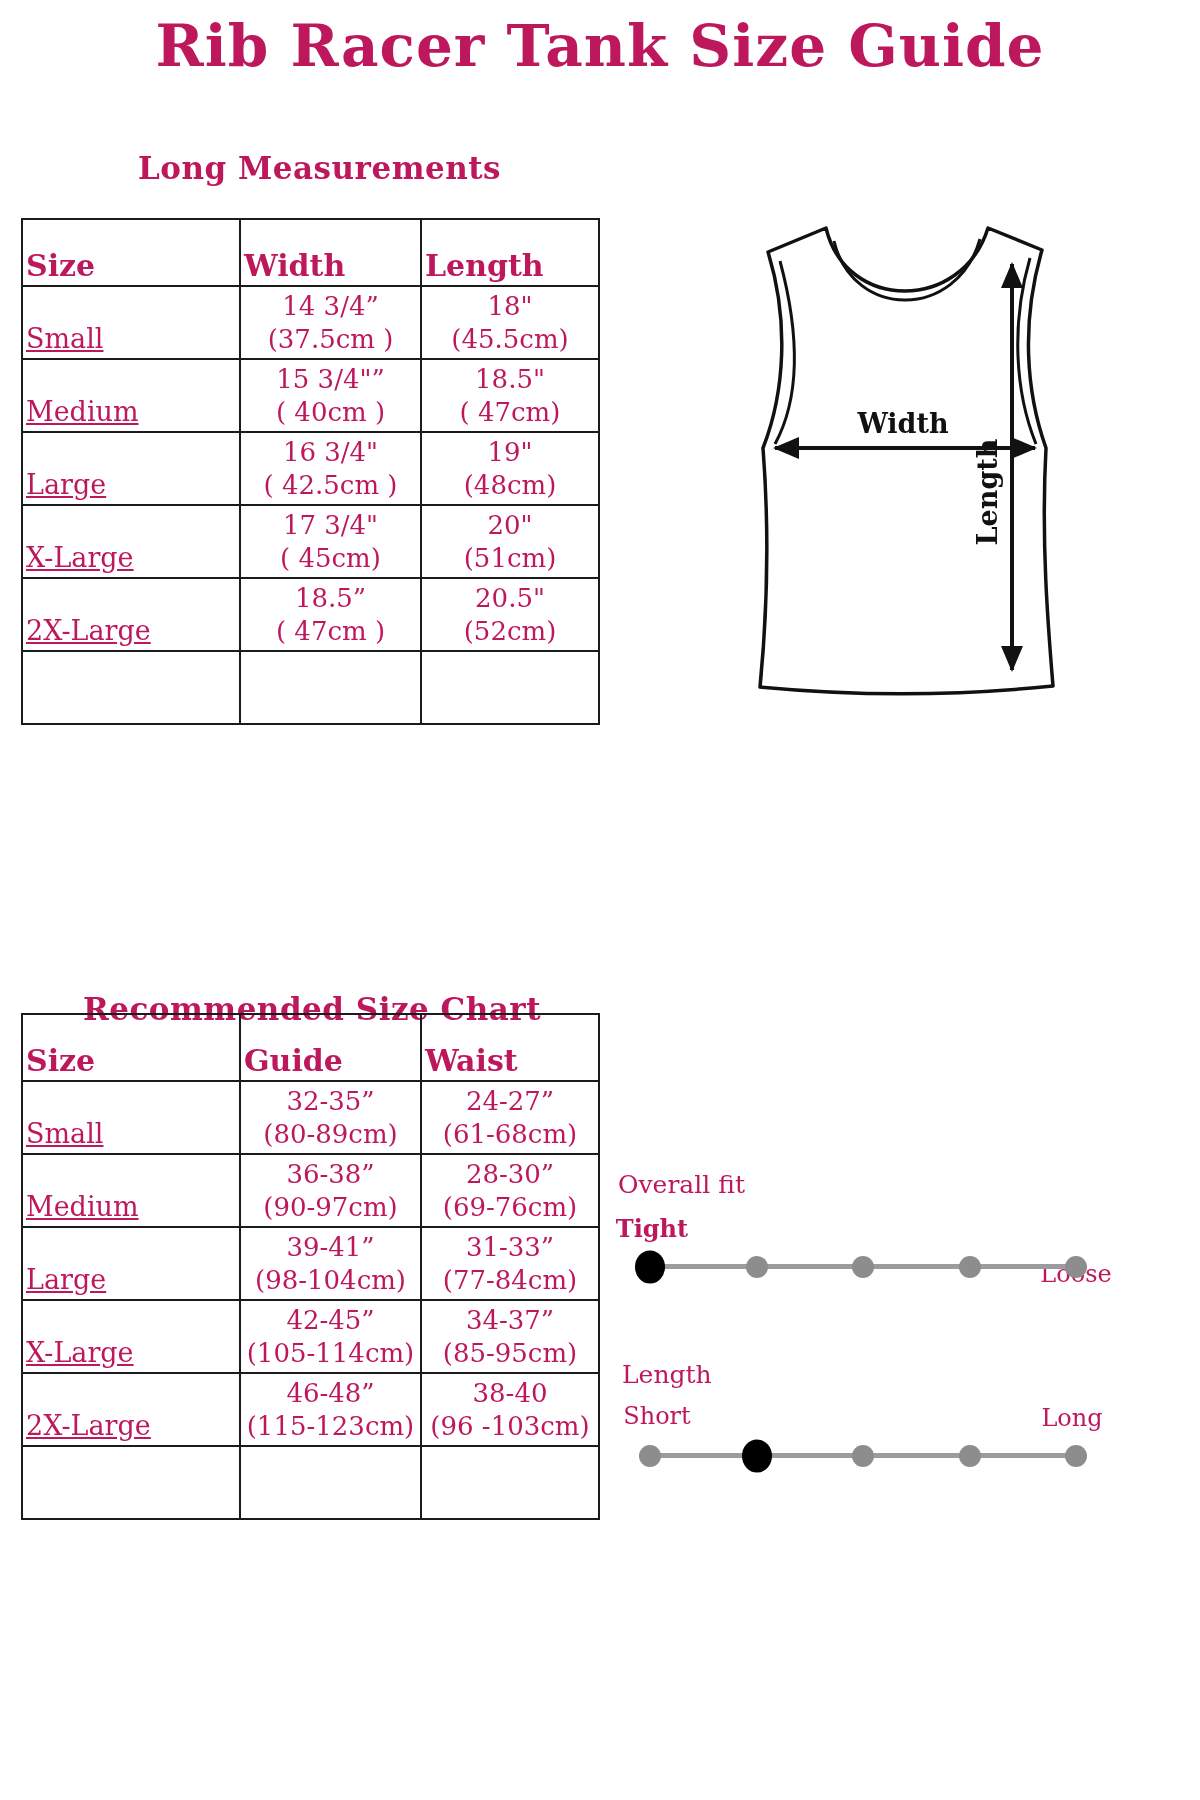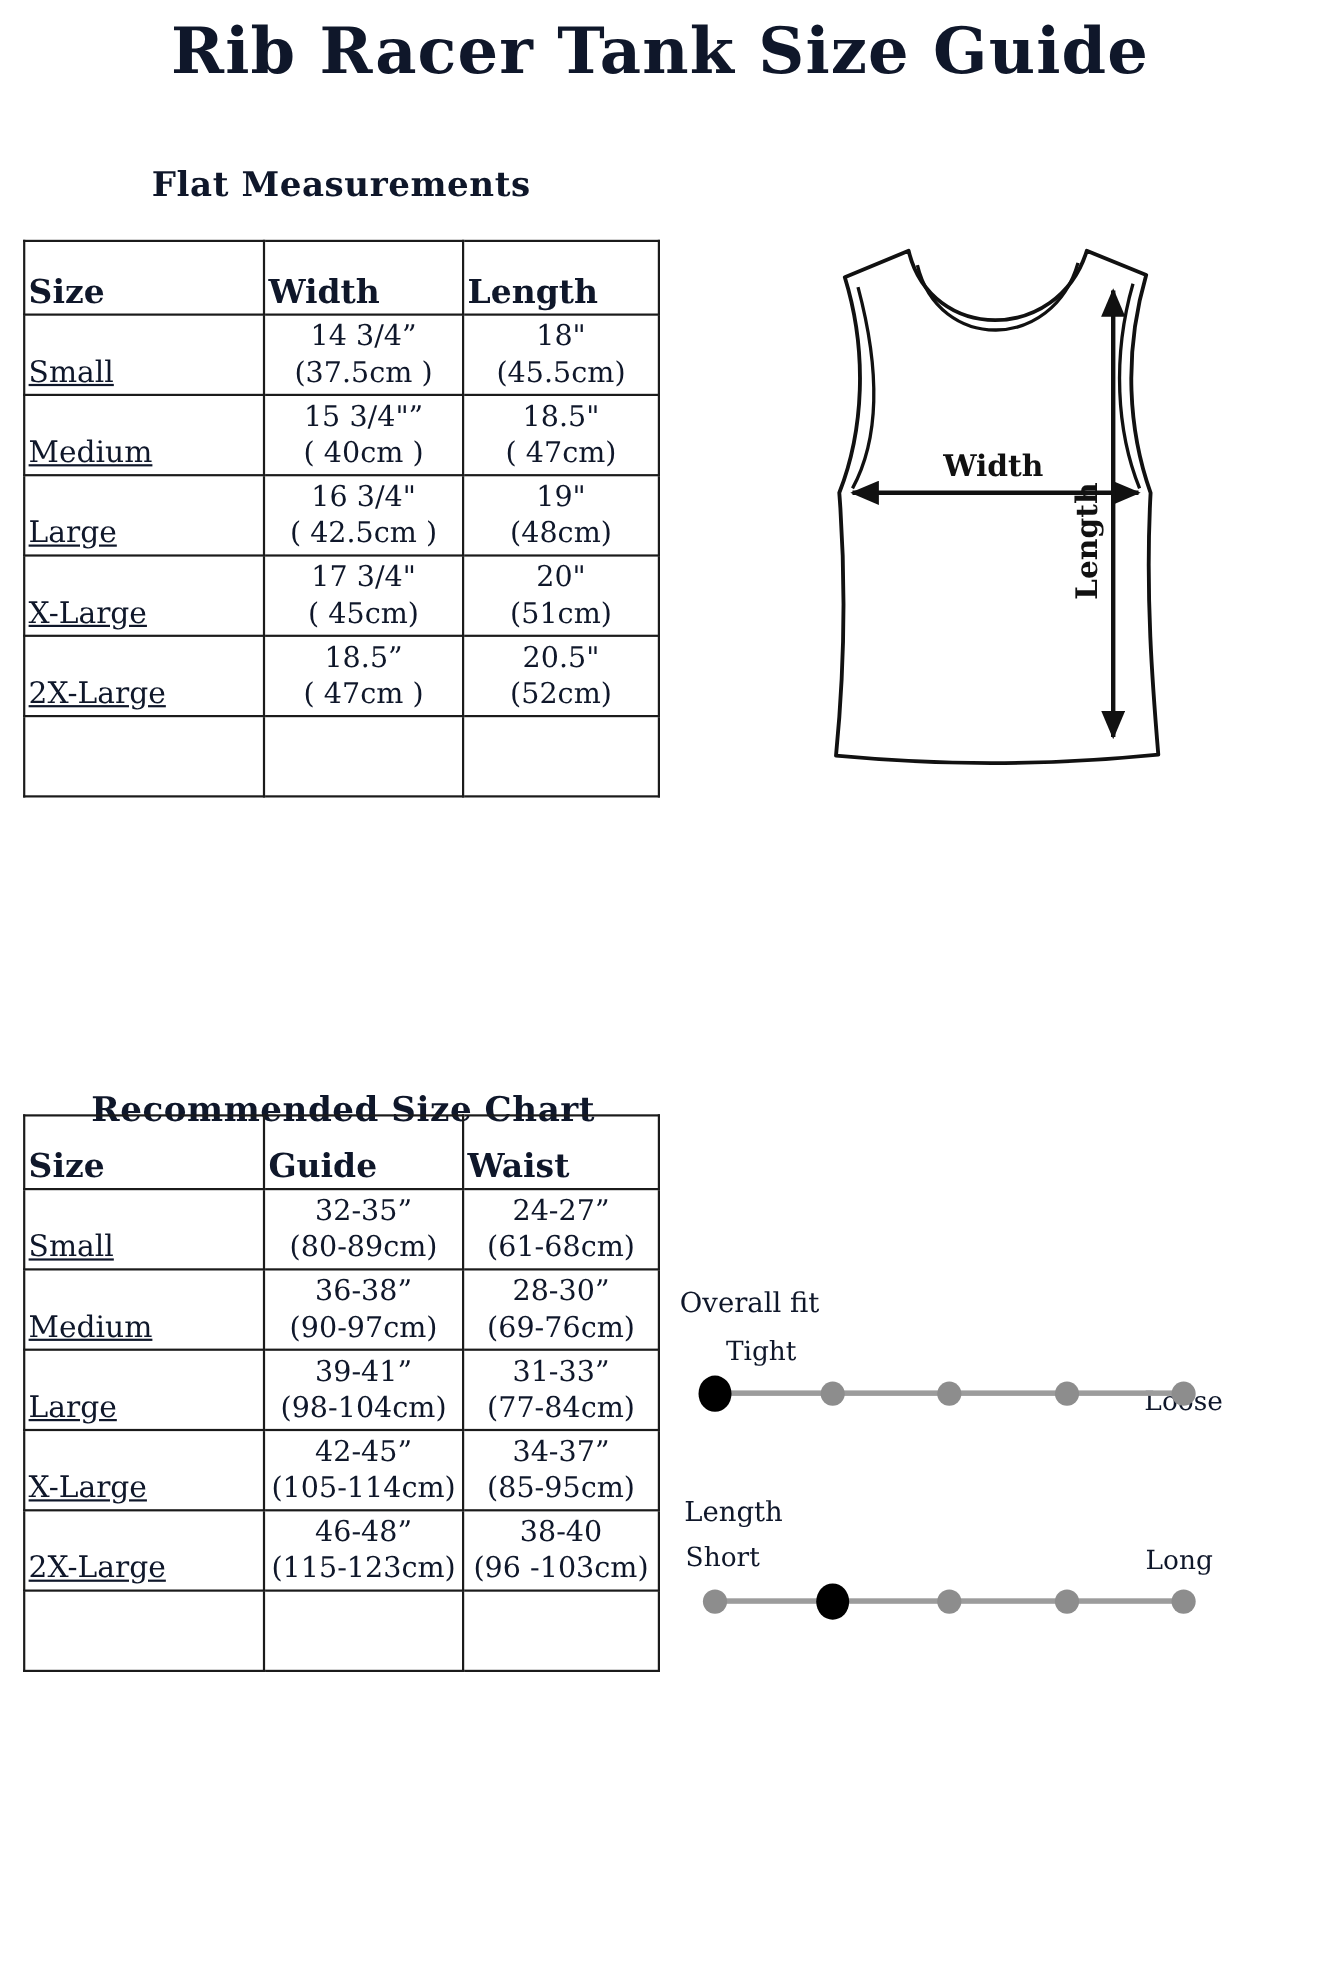--- a/index.html
+++ b/index.html
@@ -1,17 +1,17 @@
 <!DOCTYPE html>
 <html><head>
 <meta charset="utf-8">
 <style>
   html,body{margin:0;padding:0;background:#ffffff;}
   #page{position:relative;width:1200px;height:1800px;background:#fff;overflow:hidden;
-        font-family:"DejaVu Serif",serif;color:#0f172a;}
+        font-family:"DejaVu Serif",serif;color:#be185d;}
   .page-title{position:absolute;left:0;top:12px;width:1200px;text-align:center;
         font-size:58px;font-weight:bold;letter-spacing:1px;}
   .section-heading{position:absolute;font-size:31px;font-weight:bold;letter-spacing:0.5px;}
   #flat-heading{left:138px;top:150px;}
   #rec-heading{left:83px;top:972px;margin-top:19px;}
 
   table.size-table{position:absolute;left:21px;border-collapse:collapse;table-layout:fixed;
         width:577px;}
   #flat-table{top:218px;}
   #rec-table{top:1013px;}
@@ -32,21 +32,21 @@
         border-radius:50%;background:#8d8d8d;}
   .dot.sel{width:30px;height:33px;background:#000;}
 </style>
 </head>
 <body>
 
 <div id="page">
 
   <div class="page-title">Rib Racer Tank Size Guide</div>
 
-  <div class="section-heading" id="flat-heading">Flat Measurements</div>
+  <div class="section-heading" id="flat-heading">Long Measurements</div>
 
   <table class="size-table" id="flat-table">
     <colgroup>
         <col style="width:218px">
         <col style="width:181px">
         <col style="width:178px">
       </colgroup>
     <thead>
       <tr>
         <th>Size</th>
@@ -233,21 +233,21 @@
           </td>
           <td class="val-cell">
             <div></div>
             <div></div>
           </td>
         </tr>
       </tbody>
   </table>
 
   <div class="slider-label" style="left:618px;top:1170px;">Overall fit</div>
-  <div class="slider-end" style="left:692px;top:1214px;">Tight</div>
+  <div class="slider-end" style="left:652px;top:1214px;font-weight:bold;">Tight</div>
   <div class="slider-end" style="left:1076px;top:1216px;margin-top:44px;">Loose</div>
   <div class="slider-track" style="left:650px;top:1264px;">
       <div class="dot sel" style="left: 0%;"></div>
       <div class="dot" style="left: 25%;"></div>
       <div class="dot" style="left: 50%;"></div>
       <div class="dot" style="left: 75%;"></div>
       <div class="dot" style="left: 100%;"></div>
     </div>
 
   <div class="slider-label" style="left:622px;top:1360px;">Length</div>

